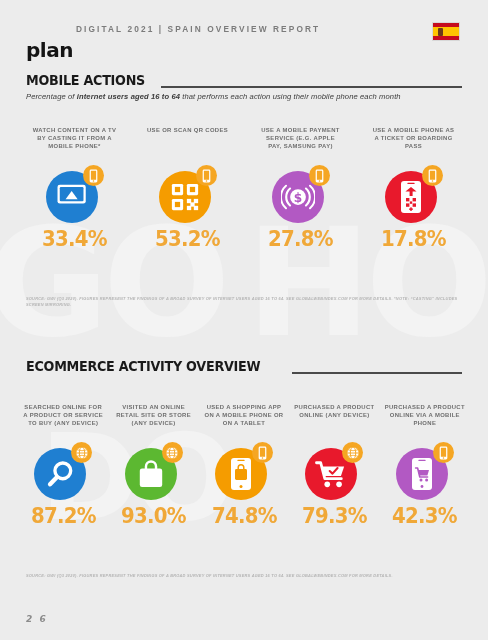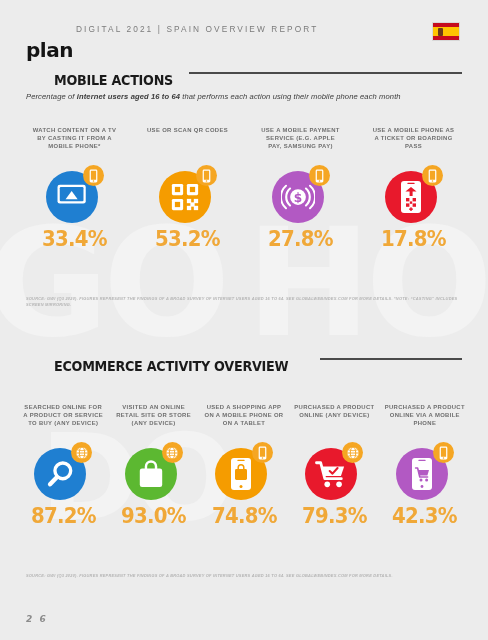--- a/index.html
+++ b/index.html
@@ -29,36 +29,36 @@
   
   .header{position:absolute;left:0;top:0;width:488px;height:56px;}
   .logo{
     position:absolute;left:26px;top:18px;
     font-family:"DejaVu Sans", sans-serif;
     font-weight:bold;font-size:20px;color:#141414;
     letter-spacing:-0.5px;line-height:20px;margin-top:22px;
   }
   .hdr-title{
     position:absolute;left:76px;top:24px;
-    font-size:8.3px;font-weight:normal;color:#7b7b7b;
+    font-size:8.3px;font-weight:bold;color:#7b7b7b;
     letter-spacing:2.1px;line-height:10px;
   }
   .flag{
     position:absolute;right:28px;top:22px;
     width:26px;height:17px;
     background:#c60b1e;
     border:0.5px solid #d8d8d8;
     overflow:hidden;
   }
   .flag-mid{position:absolute;left:0;top:4.25px;width:100%;height:8.5px;background:#ffc400;}
   .flag-arms{position:absolute;left:5px;top:4.5px;width:5px;height:8px;background:#6b3a1a;border-radius:1px;}
 
   
   .section-head{position:absolute;left:26px;width:436px;}
-  .sec-title-row{display:flex;align-items:flex-start;gap:0;margin-left:28px;}
+  .sec-title-row{display:flex;align-items:flex-end;gap:0;}
   .sec-title{
     font-family:"DejaVu Sans", sans-serif;
     font-weight:bold;font-size:14.5px;color:#1a1a1a;
     letter-spacing:-0.3px;
     transform:scaleX(0.88);transform-origin:left center;
     white-space:nowrap;
   }
   .sec-rule{flex:1;height:1.6px;background:#4a4a4a;}
   .sec-sub{
     margin-top:4px;

